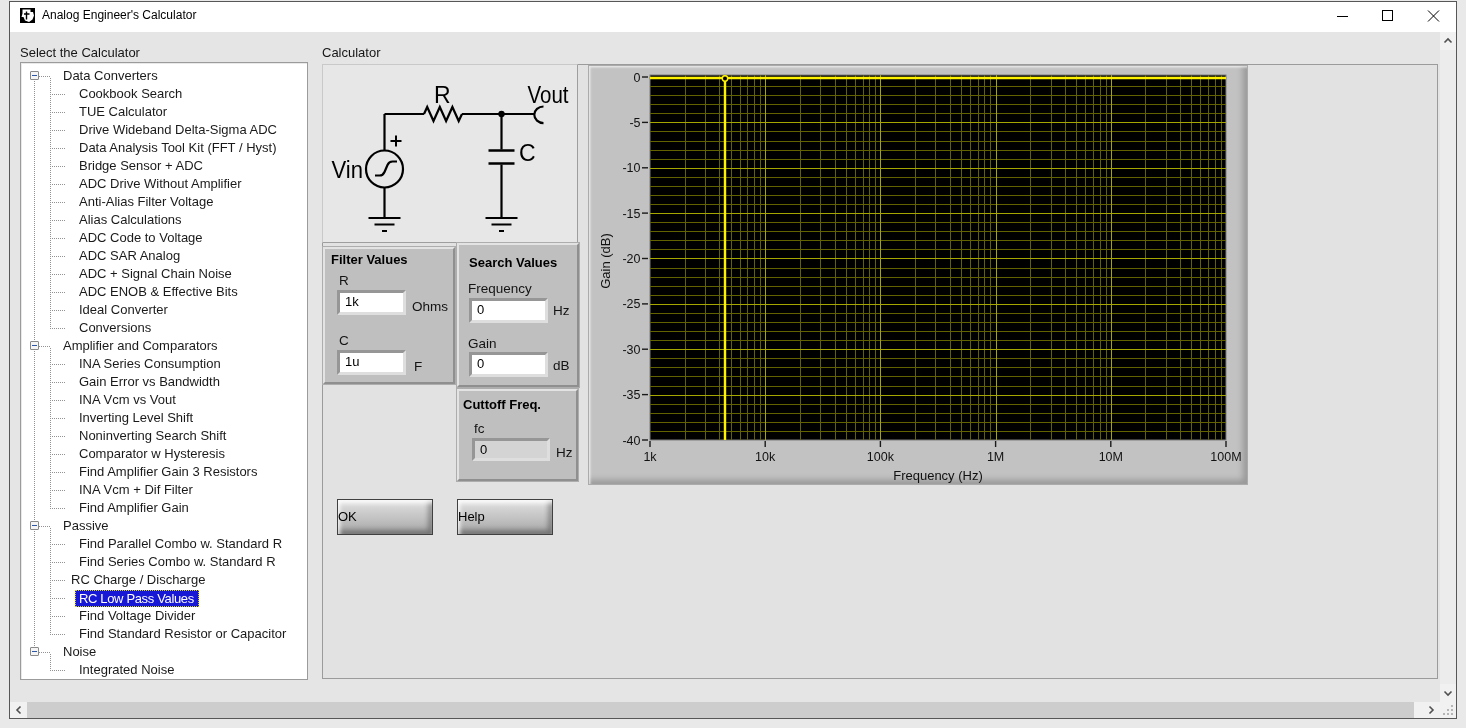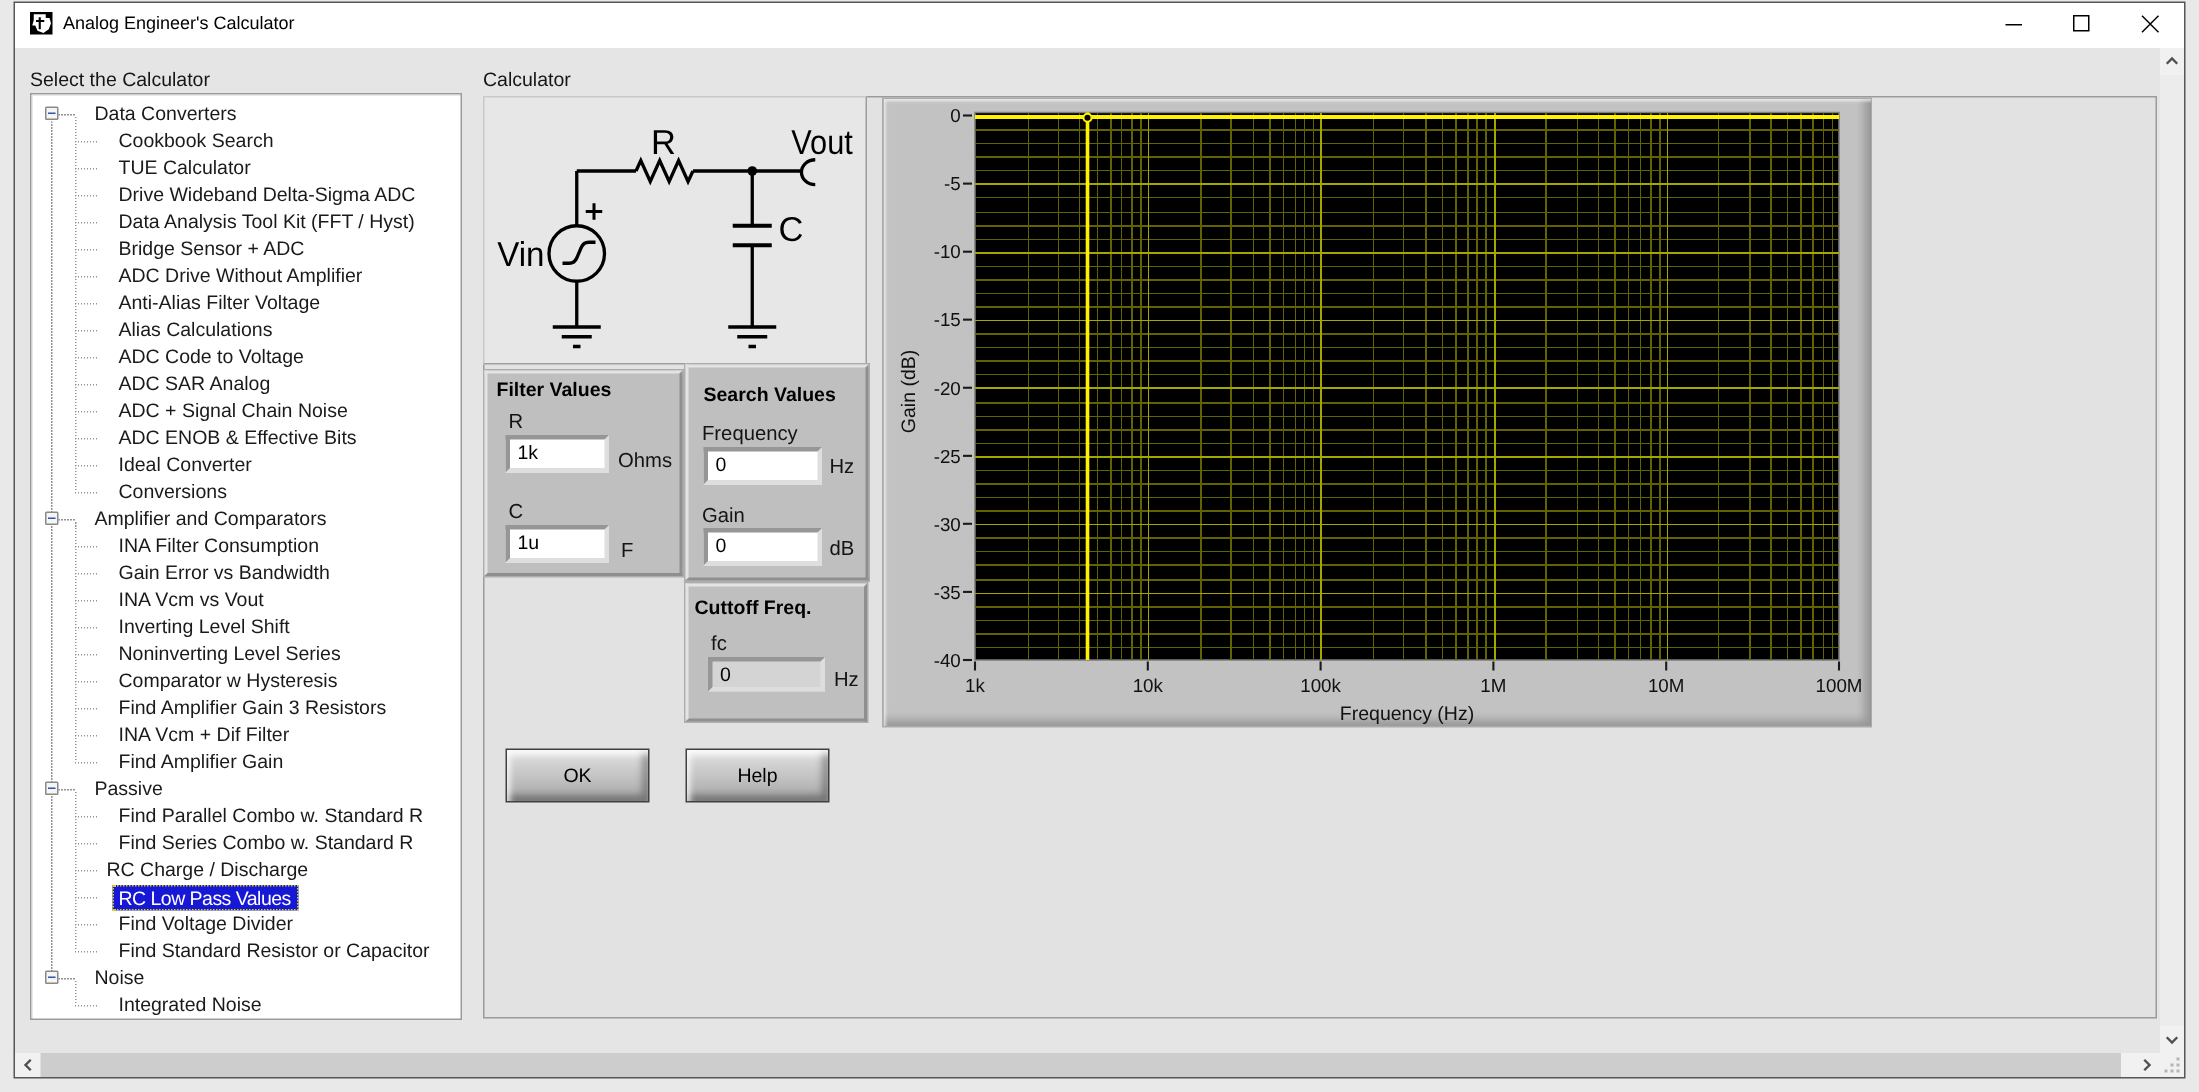--- a/index.html
+++ b/index.html
@@ -20,21 +20,21 @@
 .cir{font-size:23px;fill:#000;font-family:"Liberation Sans",sans-serif}
 #gw{position:absolute;left:267px;top:2px;width:658px;height:418px;background:#c2c2c2;box-shadow:inset 1.5px 1.5px 2px rgba(255,255,255,.65),inset -4px -4px 6px rgba(0,0,0,.22),0 0 0 1px #ababab}
 .ax{font-size:12.5px;fill:#111;font-family:"Liberation Sans",sans-serif}
 .ax2{font-size:13px;fill:#111;font-family:"Liberation Sans",sans-serif}
 .pan{position:absolute;background:#bfbfbf;border:2px solid;border-color:#e3e3e3 #8f8f8f #8f8f8f #e3e3e3;box-shadow:0 0 0 1px #adadad}
 .ph{position:absolute;font-size:13px;font-weight:bold;color:#000000}
 .pl{position:absolute;font-size:13.5px;color:#141414}
 .inp{position:absolute;background:#fff;border:3px solid;border-color:#969696 #dedede #dedede #969696;font-size:13px;color:#000;padding:1px 0 0 5px}
 .inp.out{background:#d4d4d4}
 .unit{position:absolute;font-size:13.5px;color:#141414}
-.btn{position:absolute;width:96px;height:36px;border:1px solid #404040;background:linear-gradient(180deg,#e6e6e6 0%,#d1d1d1 28%,#c0c0c0 58%,#a4a4a4 100%);box-shadow:inset 2px 3px 4px rgba(255,255,255,.85),inset -4px -4px 5px rgba(0,0,0,.3);font-size:13px;color:#000;text-align:center;line-height:33px}
+.btn{position:absolute;width:96px;height:36px;border:1px solid #404040;background:linear-gradient(180deg,#e6e6e6 0%,#d1d1d1 28%,#c0c0c0 58%,#a4a4a4 100%);box-shadow:inset 2px 3px 4px rgba(255,255,255,.85),inset -4px -4px 5px rgba(0,0,0,.3);font-size:13px;color:#000;line-height:33px}
 #vsb{position:absolute;left:1430px;top:0px;width:16px;height:670px;background:#f1f1f1}
 #vsb .thumb{position:absolute;left:0;top:18px;width:16px;height:634px;background:#ececec}
 #hsb{position:absolute;left:0;top:670px;width:1430px;height:16px;background:#f1f1f1}
 #hsb .thumb{position:absolute;left:17px;top:0;width:1387px;height:16px;background:#cdcdcd}
 .chev{position:absolute;width:10px;height:10px}
 #corner{position:absolute;left:1430px;top:670px;width:16px;height:16px;background:#f1f1f1}
 svg{position:absolute;overflow:visible}
 </style></head>
 <body>
 <div id="win">
@@ -90,29 +90,29 @@
 <div class="hdot" style="left:40px;top:242px;width:16px"></div>
 <div class="trow" style="left:69px;top:233px">ADC + Signal Chain Noise</div>
 <div class="hdot" style="left:40px;top:260px;width:16px"></div>
 <div class="trow" style="left:69px;top:251px">ADC ENOB &amp; Effective Bits</div>
 <div class="hdot" style="left:40px;top:278px;width:16px"></div>
 <div class="trow" style="left:69px;top:269px">Ideal Converter</div>
 <div class="hdot" style="left:40px;top:296px;width:16px"></div>
 <div class="trow" style="left:69px;top:287px">Conversions</div>
 <div class="trow" style="left:53px;top:305px">Amplifier and Comparators</div>
 <div class="hdot" style="left:40px;top:332px;width:16px"></div>
-<div class="trow" style="left:69px;top:323px">INA Filter Consumption</div>
+<div class="trow" style="left:69px;top:323px">INA Series Consumption</div>
 <div class="hdot" style="left:40px;top:350px;width:16px"></div>
 <div class="trow" style="left:69px;top:341px">Gain Error vs Bandwidth</div>
 <div class="hdot" style="left:40px;top:368px;width:16px"></div>
 <div class="trow" style="left:69px;top:359px">INA Vcm vs Vout</div>
 <div class="hdot" style="left:40px;top:386px;width:16px"></div>
 <div class="trow" style="left:69px;top:377px">Inverting Level Shift</div>
 <div class="hdot" style="left:40px;top:404px;width:16px"></div>
-<div class="trow" style="left:69px;top:395px">Noninverting Level Series</div>
+<div class="trow" style="left:69px;top:395px">Noninverting Search Shift</div>
 <div class="hdot" style="left:40px;top:422px;width:16px"></div>
 <div class="trow" style="left:69px;top:413px">Comparator w Hysteresis</div>
 <div class="hdot" style="left:40px;top:440px;width:16px"></div>
 <div class="trow" style="left:69px;top:431px">Find Amplifier Gain 3 Resistors</div>
 <div class="hdot" style="left:40px;top:458px;width:16px"></div>
 <div class="trow" style="left:69px;top:449px">INA Vcm + Dif Filter</div>
 <div class="hdot" style="left:40px;top:476px;width:16px"></div>
 <div class="trow" style="left:69px;top:467px">Find Amplifier Gain</div>
 <div class="trow" style="left:53px;top:485px">Passive</div>
 <div class="hdot" style="left:40px;top:512px;width:16px"></div>

